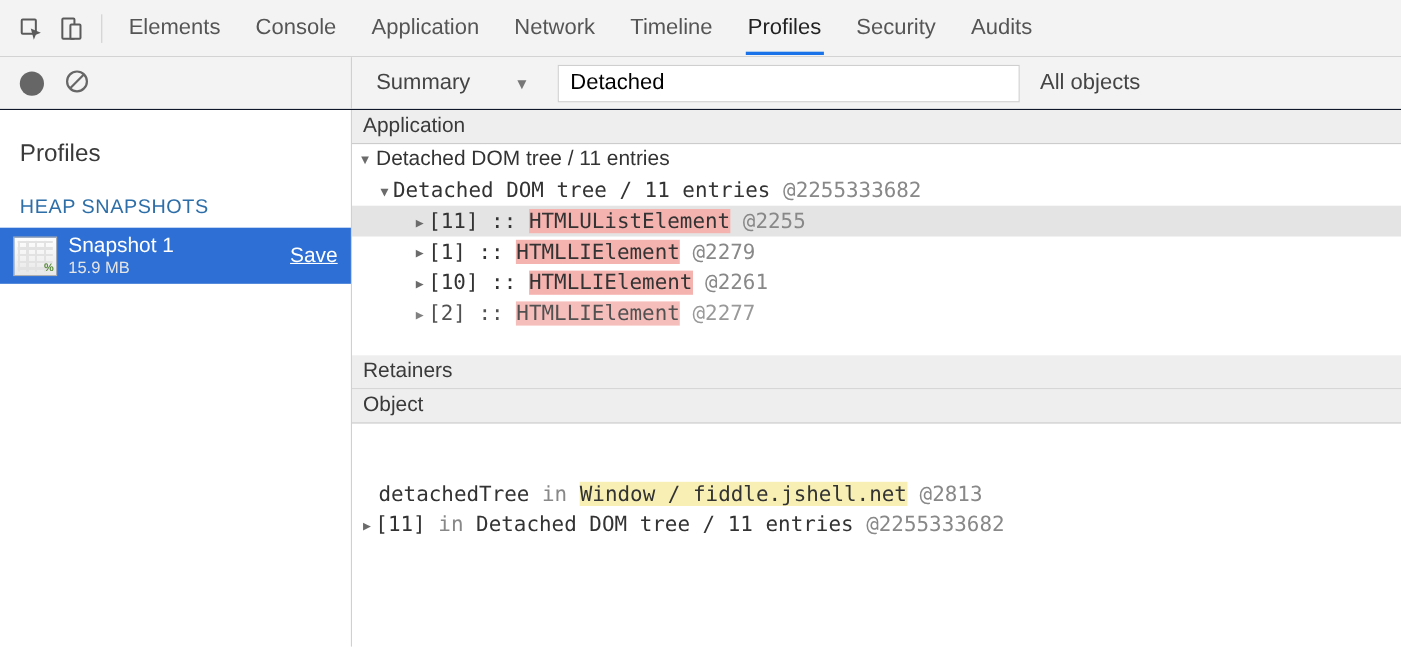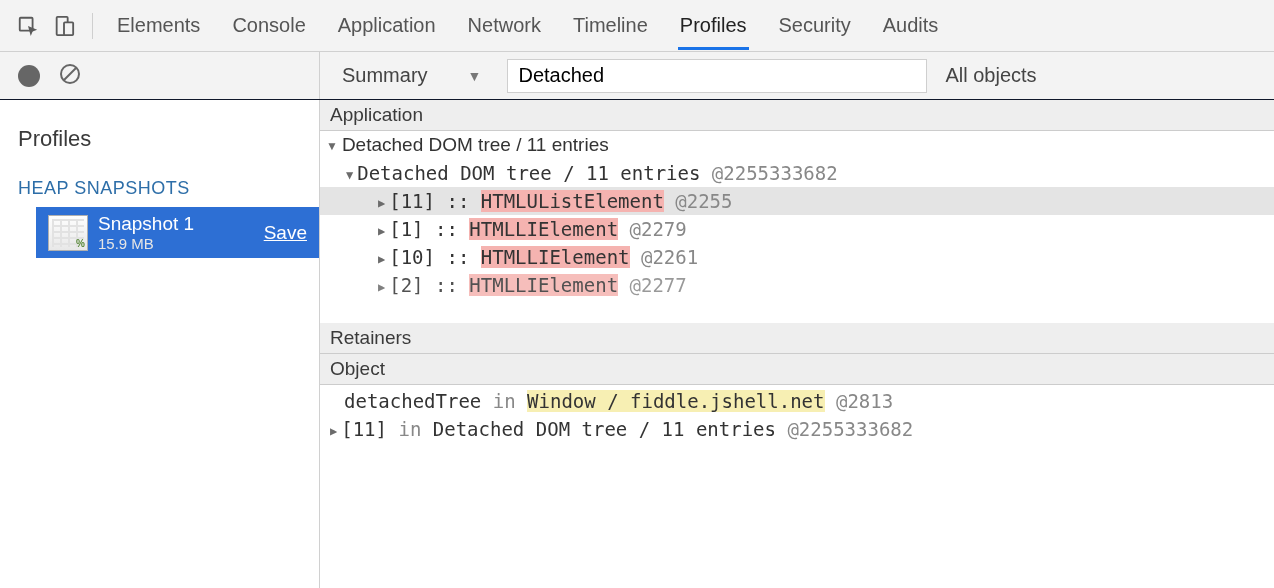--- a/index.html
+++ b/index.html
@@ -102,21 +102,20 @@
   .sidebar .section-label {
     font-size: 18px; color: #2d6ea8; letter-spacing: .5px;
     padding: 8px 18px;
   }
   .snapshot-item {
     display: flex; align-items: center;
     padding: 6px 12px;
     background: #2d6fd4;
     color: #fff;
     cursor: pointer;
-    margin-left: 36px;
   }
   .snapshot-item .thumb {
     width: 40px; height: 36px;
     background: linear-gradient(#fefefe,#e8e8e8);
     border: 1px solid #b0b0b0;
     position: relative;
     margin-right: 10px;
   }
   .snapshot-item .thumb::before {
     content:"";
@@ -161,20 +160,21 @@
   .hl-red    { background:#f5b3b0; }
   .hl-yellow { background:#f7efb3; }
   .addr { color:#888; }
   .ind1 { padding-left: 26px; }
   .ind2 { padding-left: 58px; }
 
   .retainers-body {
     flex:1;
     font-size:19px;
     padding: 2px 0;
+    margin-top: 48px;
   }
   .ret-row { padding: 3px 10px; }
   .ret-ind { padding-left: 24px; }
 </style>
 </head>
 <body>
 
 <div class="tabstrip">
   <div class="icon-btn">
     <svg width="22" height="22" viewBox="0 0 24 24" fill="none" stroke="currentColor" stroke-width="2">

